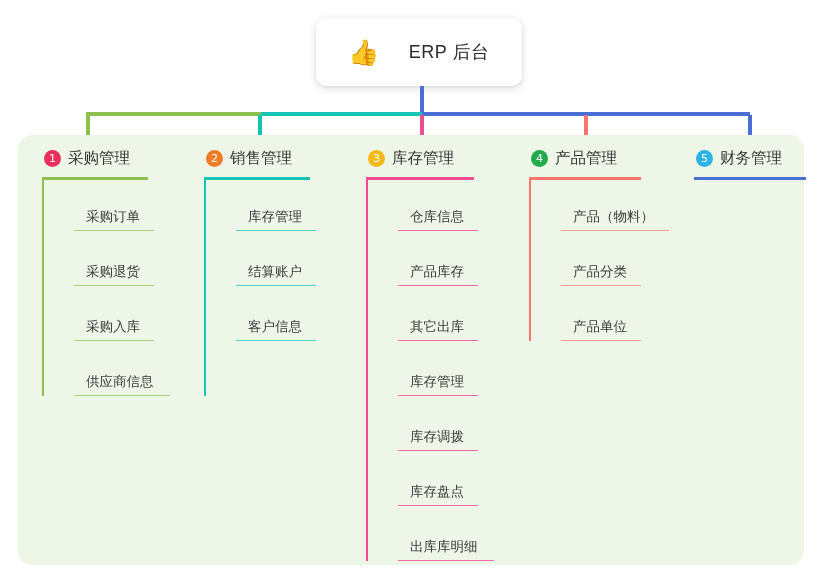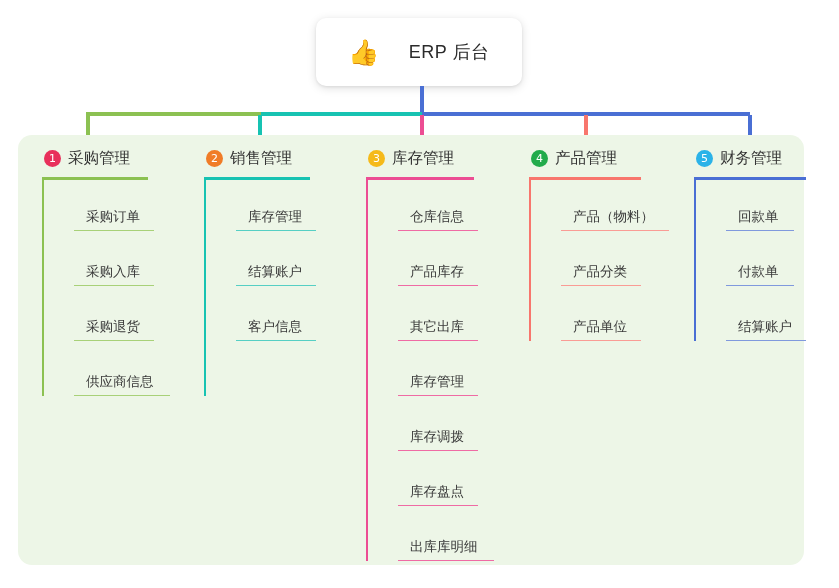--- a/index.html
+++ b/index.html
@@ -130,28 +130,28 @@
             <span class="col-title">采购管理</span>
           </div>
           <div class="col-rule" style="width: 106px; background: rgb(140, 193, 82);"></div>
           <div class="branch">
             <div class="spine" style="background: rgb(140, 193, 82); height: 216px;"></div>
             <div class="item">
               <span class="item-label">采购订单</span>
               <div class="item-rule" style="width: 80px; background: rgb(168, 209, 120);"></div>
             </div>
             <div class="item">
+              <span class="item-label">采购退货</span>
+              <div class="item-rule" style="width: 80px; background: rgb(168, 209, 120);"></div>
+            </div>
+            <div class="item">
               <span class="item-label">采购入库</span>
               <div class="item-rule" style="width: 80px; background: rgb(168, 209, 120);"></div>
             </div>
             <div class="item">
-              <span class="item-label">采购退货</span>
-              <div class="item-rule" style="width: 80px; background: rgb(168, 209, 120);"></div>
-            </div>
-            <div class="item">
               <span class="item-label">供应商信息</span>
               <div class="item-rule" style="width: 96px; background: rgb(168, 209, 120);"></div>
             </div>
           </div>
         </div>
         <div class="column" style="left: 186px; top: 10px;">
           <div class="col-head">
             <span class="badge" style="background: rgb(240, 124, 39);">2</span>
             <span class="col-title">销售管理</span>
           </div>
@@ -231,32 +231,17 @@
               <div class="item-rule" style="width: 80px; background: rgb(250, 156, 149);"></div>
             </div>
           </div>
         </div>
         <div class="column" style="left: 676px; top: 10px;">
           <div class="col-head">
             <span class="badge" style="background: rgb(43, 179, 232);">5</span>
             <span class="col-title">财务管理</span>
           </div>
           <div class="col-rule" style="width: 112px; background: rgb(74, 111, 212);"></div>
-          <div class="branch">
-            <div class="spine" style="background: rgb(74, 111, 212); height: 161px;"></div>
-            <div class="item">
-              <span class="item-label">回款单</span>
-              <div class="item-rule" style="width: 68px; background: rgb(128, 153, 221);"></div>
-            </div>
-            <div class="item">
-              <span class="item-label">付款单</span>
-              <div class="item-rule" style="width: 68px; background: rgb(128, 153, 221);"></div>
-            </div>
-            <div class="item">
-              <span class="item-label">结算账户</span>
-              <div class="item-rule" style="width: 80px; background: rgb(128, 153, 221);"></div>
-            </div>
-          </div>
         </div>
       </div>
   </div>
 
 </div>
 
 </body></html>

